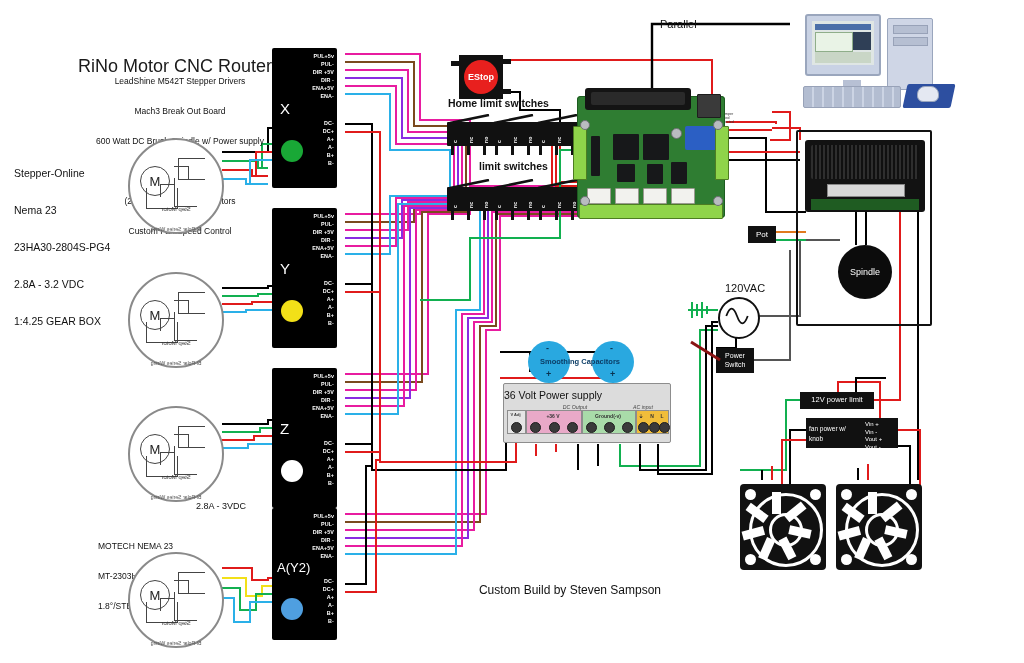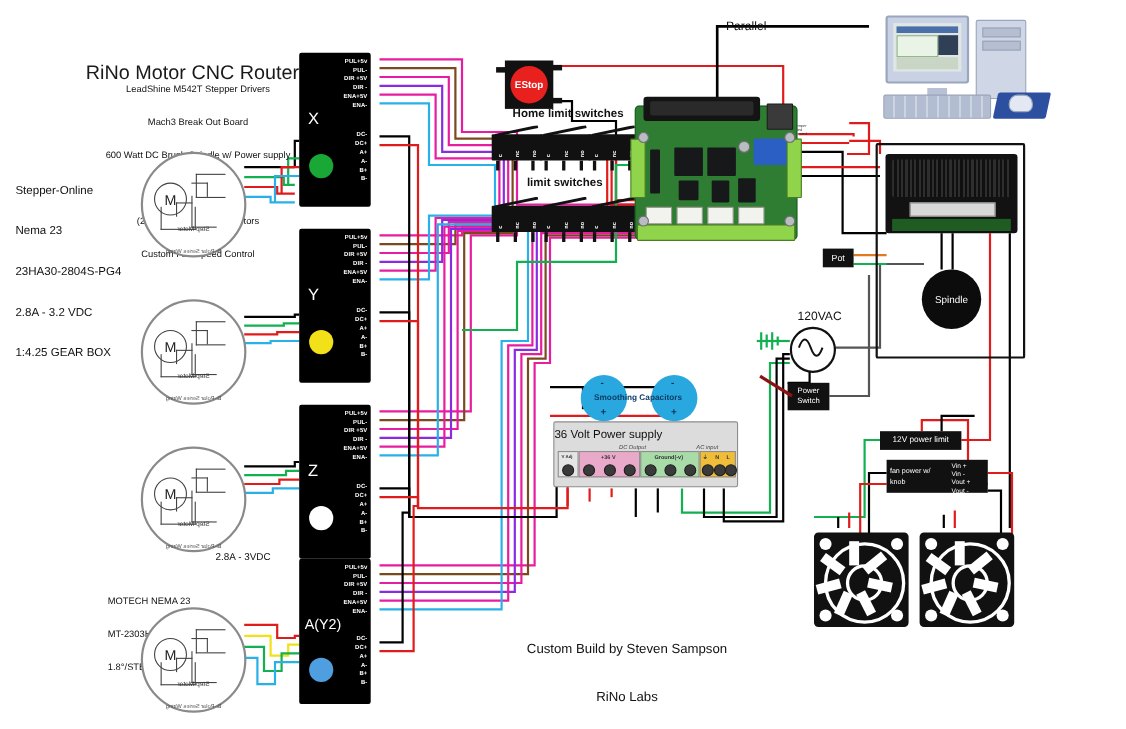--- a/index.html
+++ b/index.html
@@ -12,21 +12,21 @@
 
   
   #title{left:40px;top:14px;width:270px;font-size:18px;text-align:center;color:#1a1a1a;}
   #subtitle{left:40px;top:56px;width:280px;font-size:8.5px;text-align:center;color:#111;}
   #motorSpec{left:14px;top:142px;font-size:10.5px;}
   #motechSpec{left:98px;top:521px;font-size:8.5px;}
   #amps2{left:196px;top:501px;font-size:9px;}
   #credit{left:455px;top:555px;width:230px;font-size:12px;text-align:center;}
   #parallelLbl{left:660px;top:18px;font-size:11px;}
   #vac{left:725px;top:282px;font-size:11px;}
-  #homeLbl{left:466px;top:97px;font-size:10.5px;font-weight:bold;}
+  #homeLbl{left:448px;top:97px;font-size:10.5px;font-weight:bold;}
   #limLbl{left:479px;top:160px;font-size:10.5px;font-weight:bold;}
   #smoothLbl{left:540px;top:358px;font-size:7.5px;color:#0b3d66;font-weight:bold;}
   #psTitle{left:505px;top:387px;width:160px;font-size:10.5px;text-align:left;}
   #relayNote{left:712px;top:112px;font-size:3.6px;color:#333;}
 
   
   .driver{position:absolute;width:65px;background:#000;border-radius:2px;}
   .drv-axis{position:absolute;color:#fff;font-size:15px;font-weight:500;}
   .drv-dot{position:absolute;border-radius:50%;width:22px;height:22px;}
   .pinrow{position:absolute;right:3px;color:#fff;font-size:5.4px;text-align:right;
@@ -304,21 +304,20 @@
   <div class="txt" id="amps2">2.8A - 3VDC</div>
 
   <div class="txt" id="motechSpec">
     <div>MOTECH NEMA 23</div>
     <div>MT-2303HS280AW-OB</div>
     <div>1.8°/STEP</div>
   </div>
 
   <div class="txt" id="credit">
     <div>Custom Build by Steven Sampson</div>
-    <div>RiNo Labs</div>
     
   </div>
 
   <div class="txt" id="parallelLbl">Parallel</div>
   <div class="txt" id="vac">120VAC</div>
   <div class="txt" id="homeLbl">Home limit switches</div>
   <div class="txt" id="limLbl">limit switches</div>
   <div class="txt" id="relayNote">Relay jumper
 Connected
 Disconnected</div>

